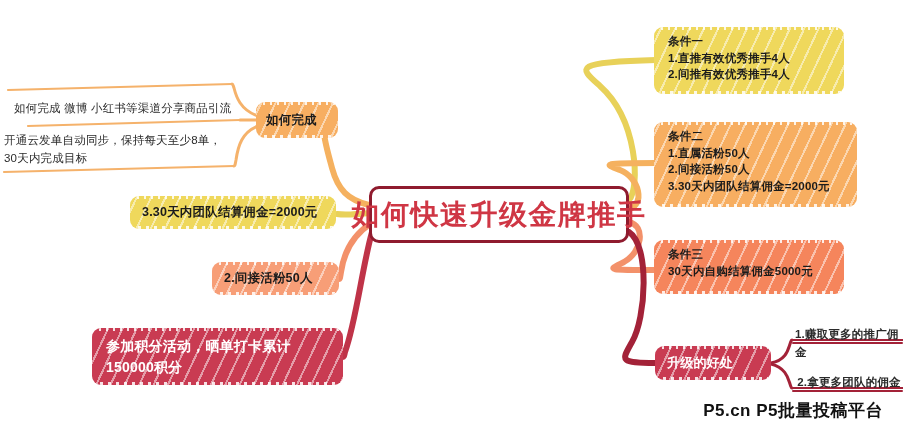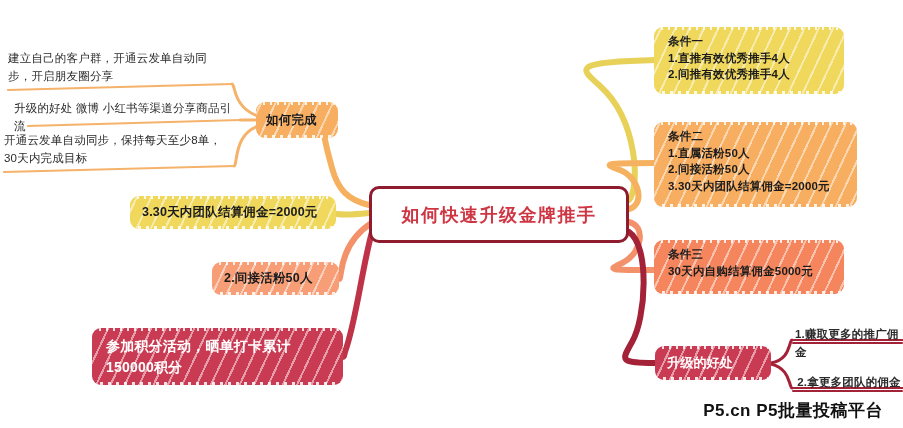--- a/index.html
+++ b/index.html
@@ -93,21 +93,21 @@
     border: 3px solid #8f1b2e;
     border-radius: 10px;
     background: #ffffff;
     display: flex;
     align-items: center;
     justify-content: center;
     z-index: 6;
   }
   #root-node .txt {
     color: #cf3644;
-    font-size: 18px;
+    font-size: 28px;
     font-weight: bold;
     letter-spacing: 1.5px;
   }
 
   
   .leaf {
     position: absolute;
     box-sizing: border-box;
     color: #2a2a2a;
     font-size: 11.5px;
@@ -178,23 +178,22 @@
   </svg>
 
   <div id="root-node">
     <span class="txt nowrap">如何快速升级金牌推手</span>
   </div>
 
   <div class="node hatch rough c-orange" style="left:256px; top:102px; width:82px; height:36px; padding:0 10px;">
     <span class="txt nowrap" style="font-size:12.5px; font-weight:bold;">如何完成</span>
   </div>
 
-  <div class="leaf" style="left:8px; top:50px; width:222px;">建立自己的客户群，开通云发单自动同步，开启朋友圈分享</div>
-
-  <div class="leaf" style="left:14px; top:100px; width:226px;">升级的好处 微博 小红书等渠道分享商品引流</div>
+
+  <div class="leaf" style="left:14px; top:100px; width:226px;">如何完成 微博 小红书等渠道分享商品引流</div>
 
   <div class="leaf" style="left:4px; top:132px; width:230px;">开通云发单自动同步，保持每天至少8单，30天内完成目标</div>
 
   <div class="node hatch rough c-yellow" style="left:130px; top:196px; width:206px; height:33px; padding:0 12px;">
     <span class="txt nowrap" style="font-size:12.5px; font-weight:bold;">3.30天内团队结算佣金=2000元</span>
   </div>
 
   <div class="node hatch rough c-peach" style="left:212px; top:262px; width:127px; height:33px; padding:0 12px;">
     <span class="txt nowrap" style="font-size:12.5px; font-weight:bold;">2.间接活粉50人</span>
   </div>

